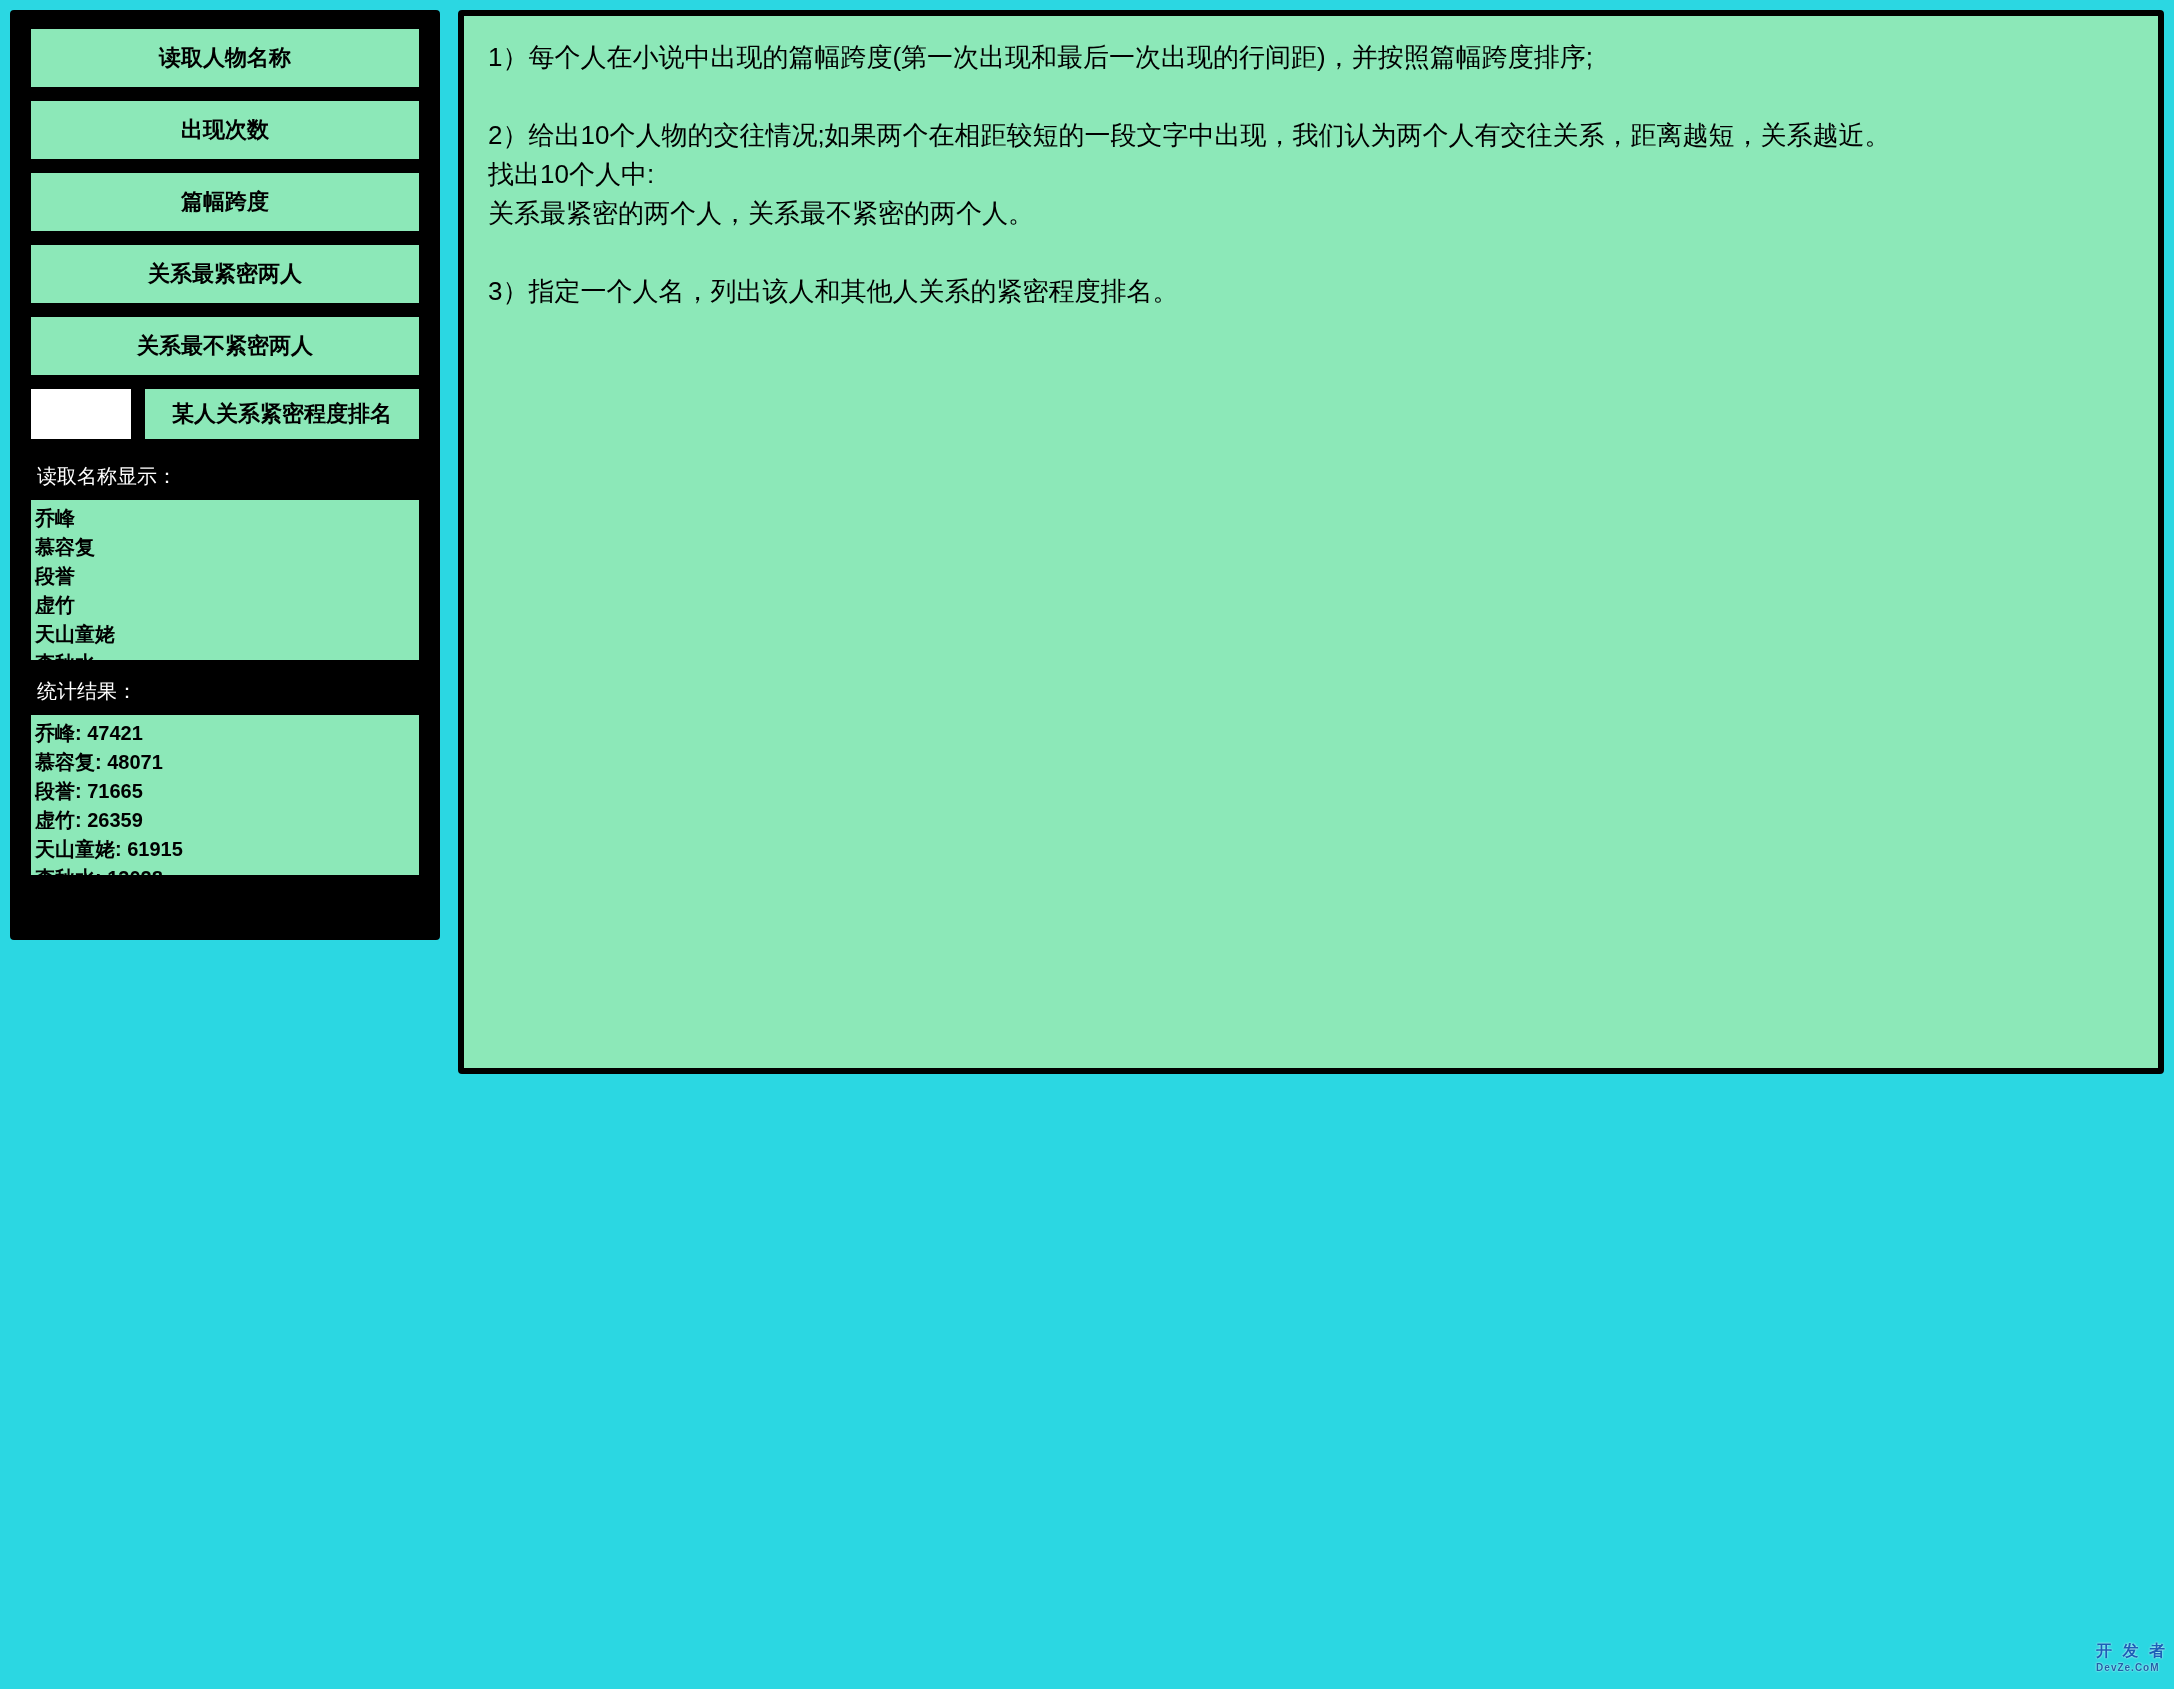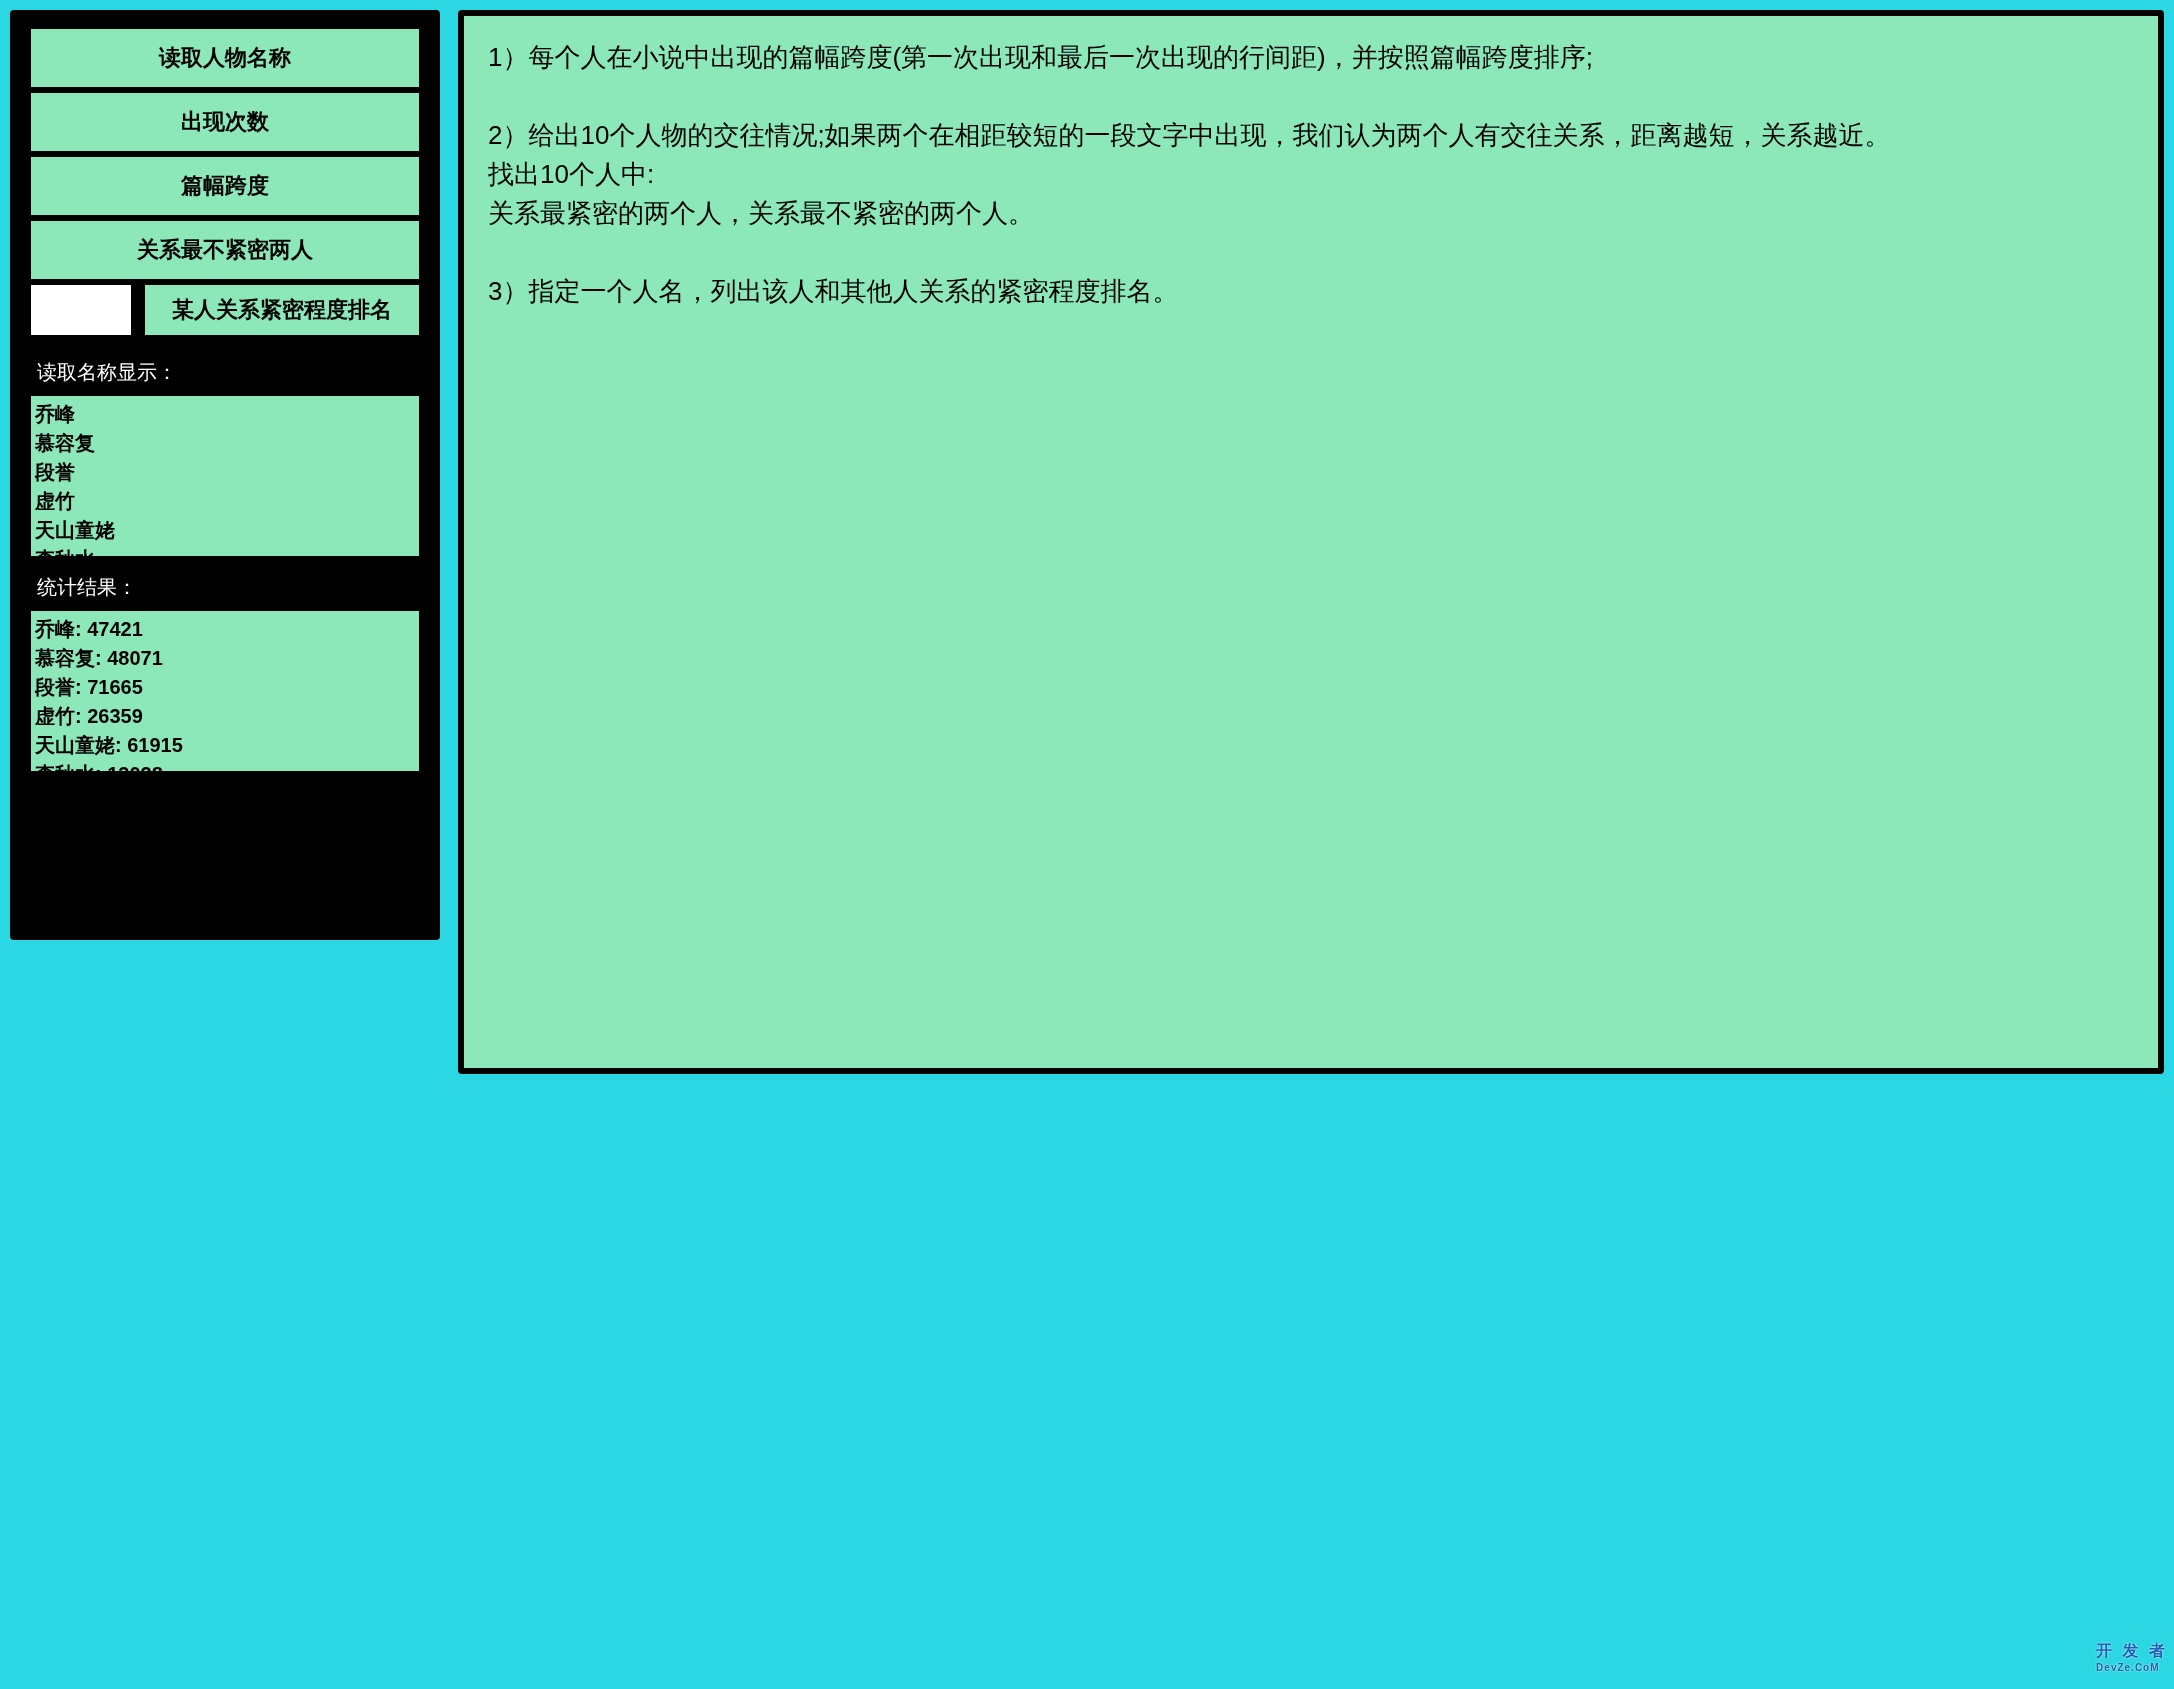--- a/index.html
+++ b/index.html
@@ -23,21 +23,21 @@
   }
   .btn {
     display: block;
     width: 100%;
     background: #8ce8b8;
     color: #000;
     border: none;
     font-size: 22px;
     font-weight: 700;
     padding: 14px 0;
-    margin-bottom: 6px;
+    margin-bottom: 14px;
     text-align: center;
     font-family: inherit;
     cursor: pointer;
   }
   .row-input {
     display: flex;
     gap: 14px;
     margin-bottom: 16px;
   }
   .name-input {
@@ -119,20 +119,21 @@
     text-align: left;
   }
 </style>
 </head>
 <body>
 
 <div class="left-panel">
   <button class="btn">读取人物名称</button>
   <button class="btn">出现次数</button>
   <button class="btn">篇幅跨度</button>
+  <button class="btn">关系最紧密两人</button>
   <button class="btn">关系最不紧密两人</button>
 
   <div class="row-input">
     <input class="name-input" type="text" value="" style="">
     <button class="btn-rank">某人关系紧密程度排名</button>
   </div>
 
   <div class="section-label">读取名称显示：</div>
   <div class="list-box" id="names-box">
       <div class="item">乔峰</div>

